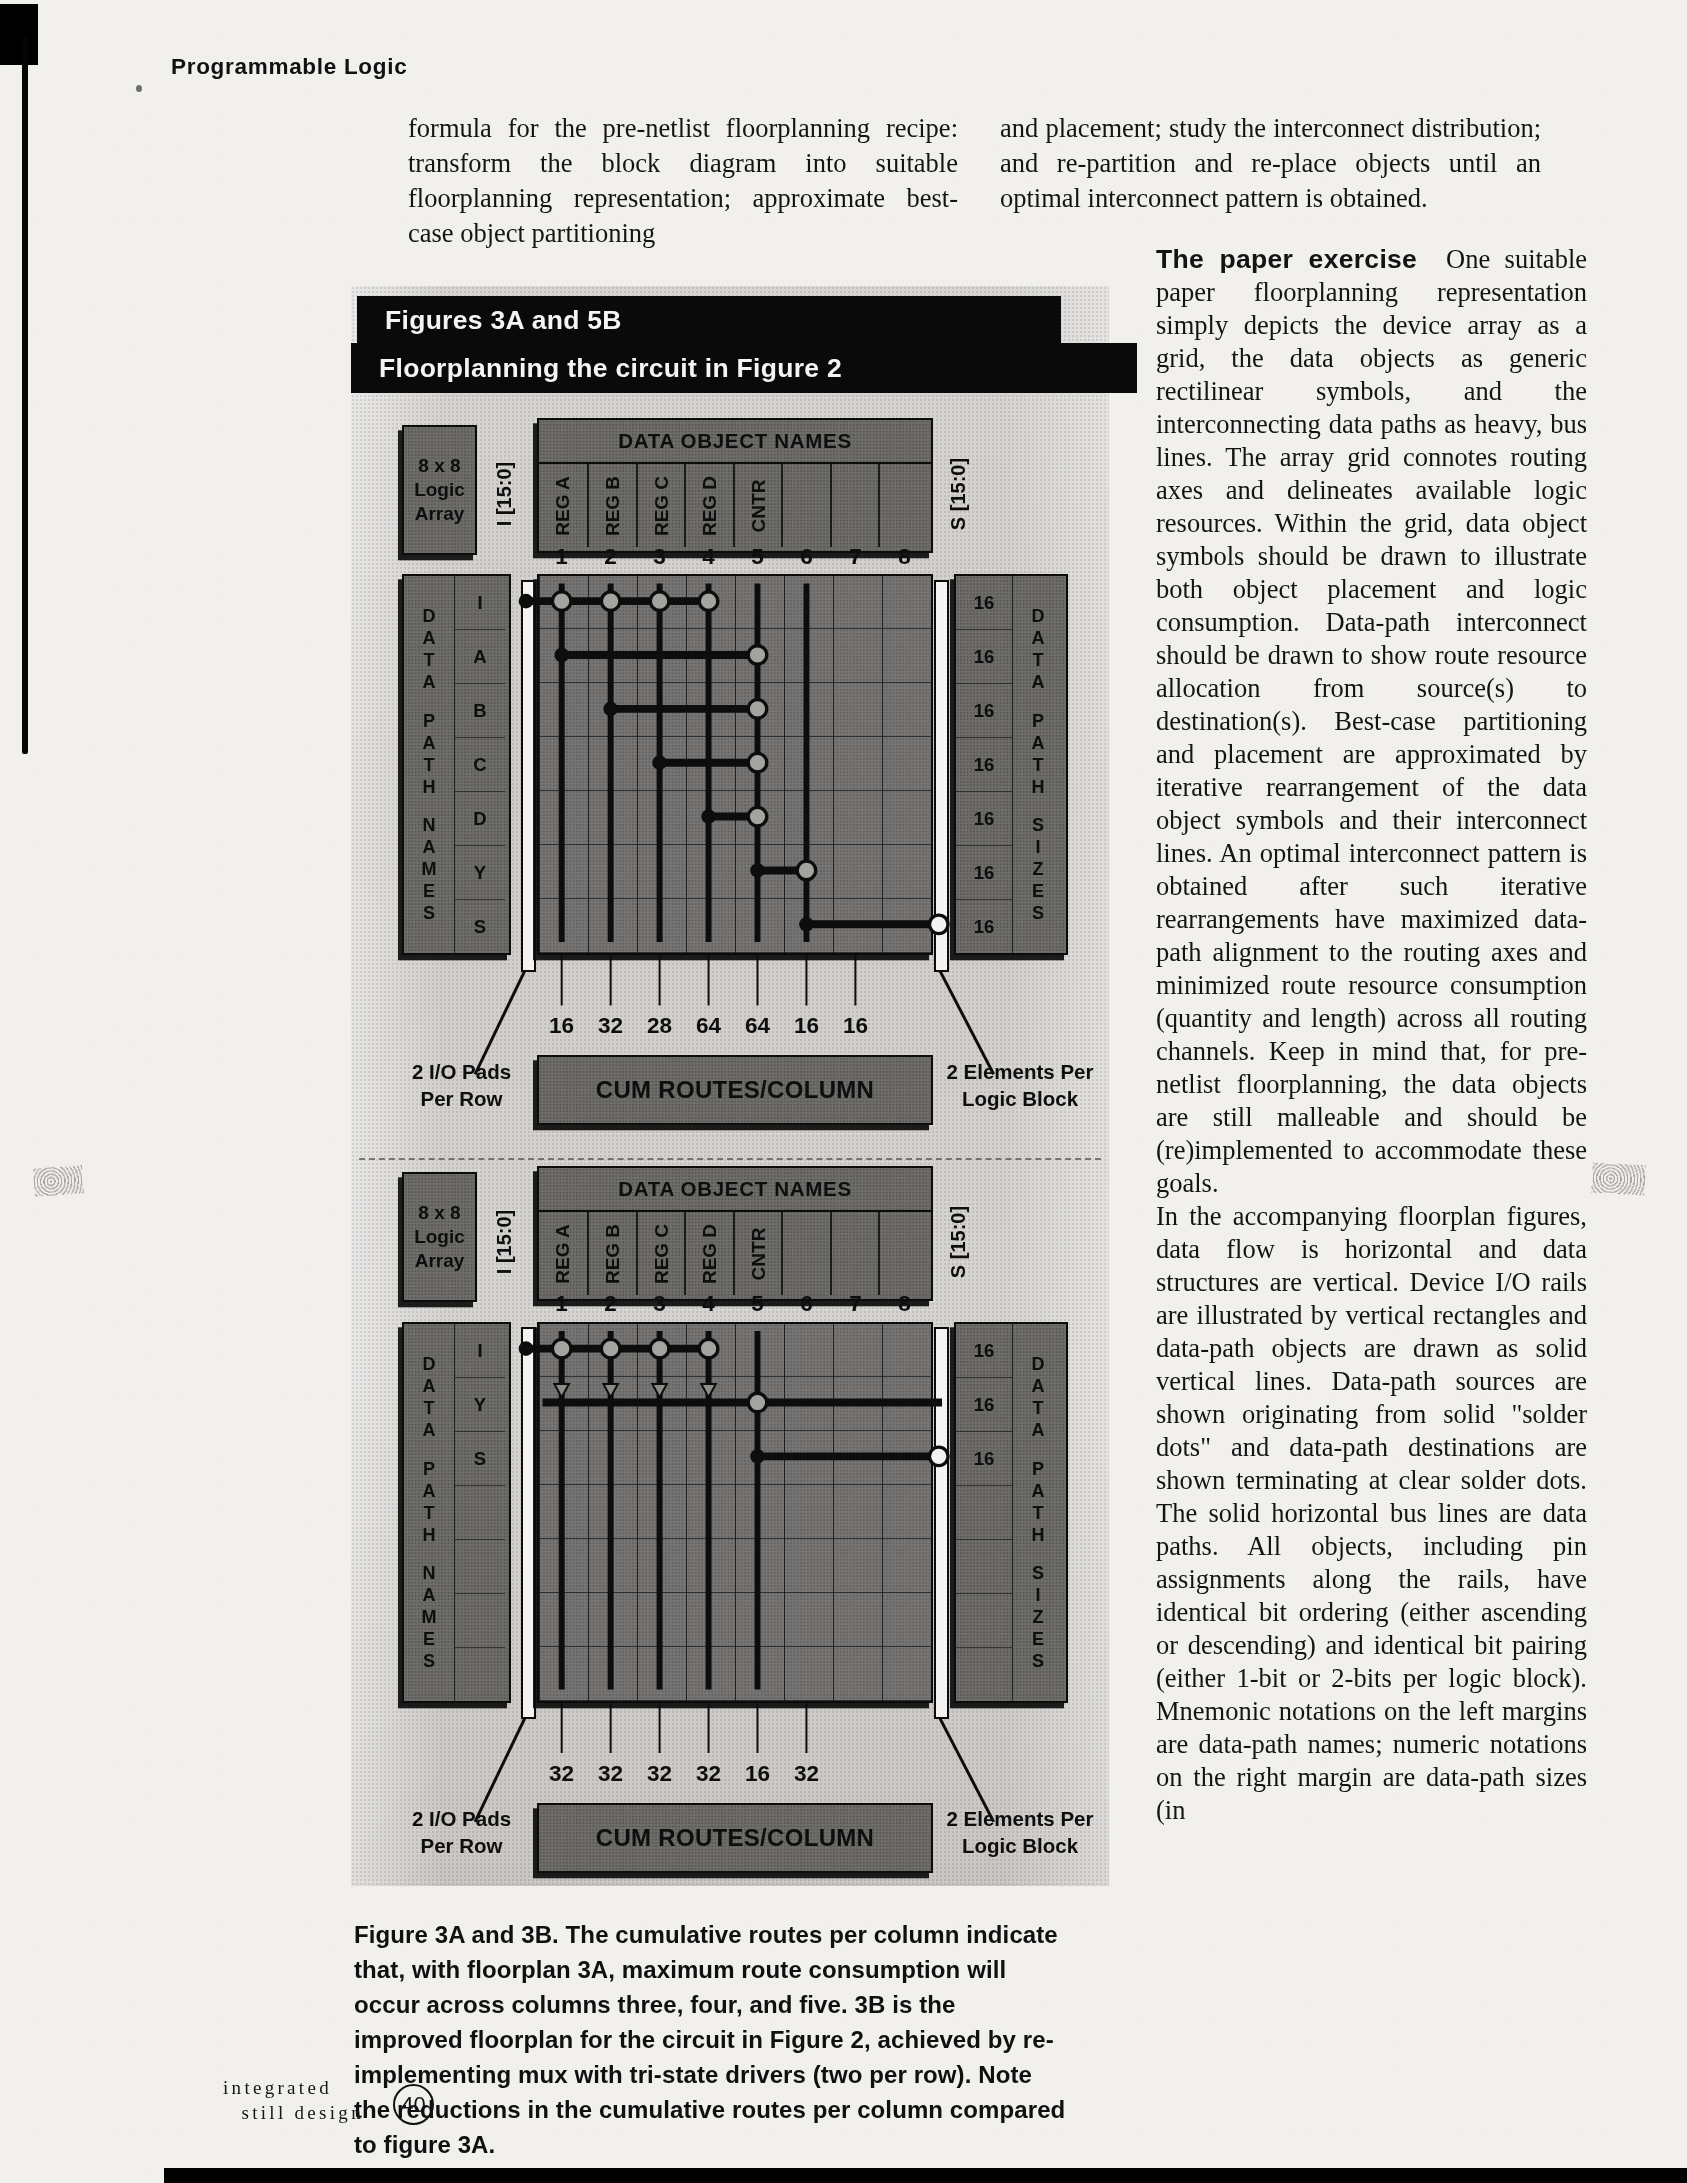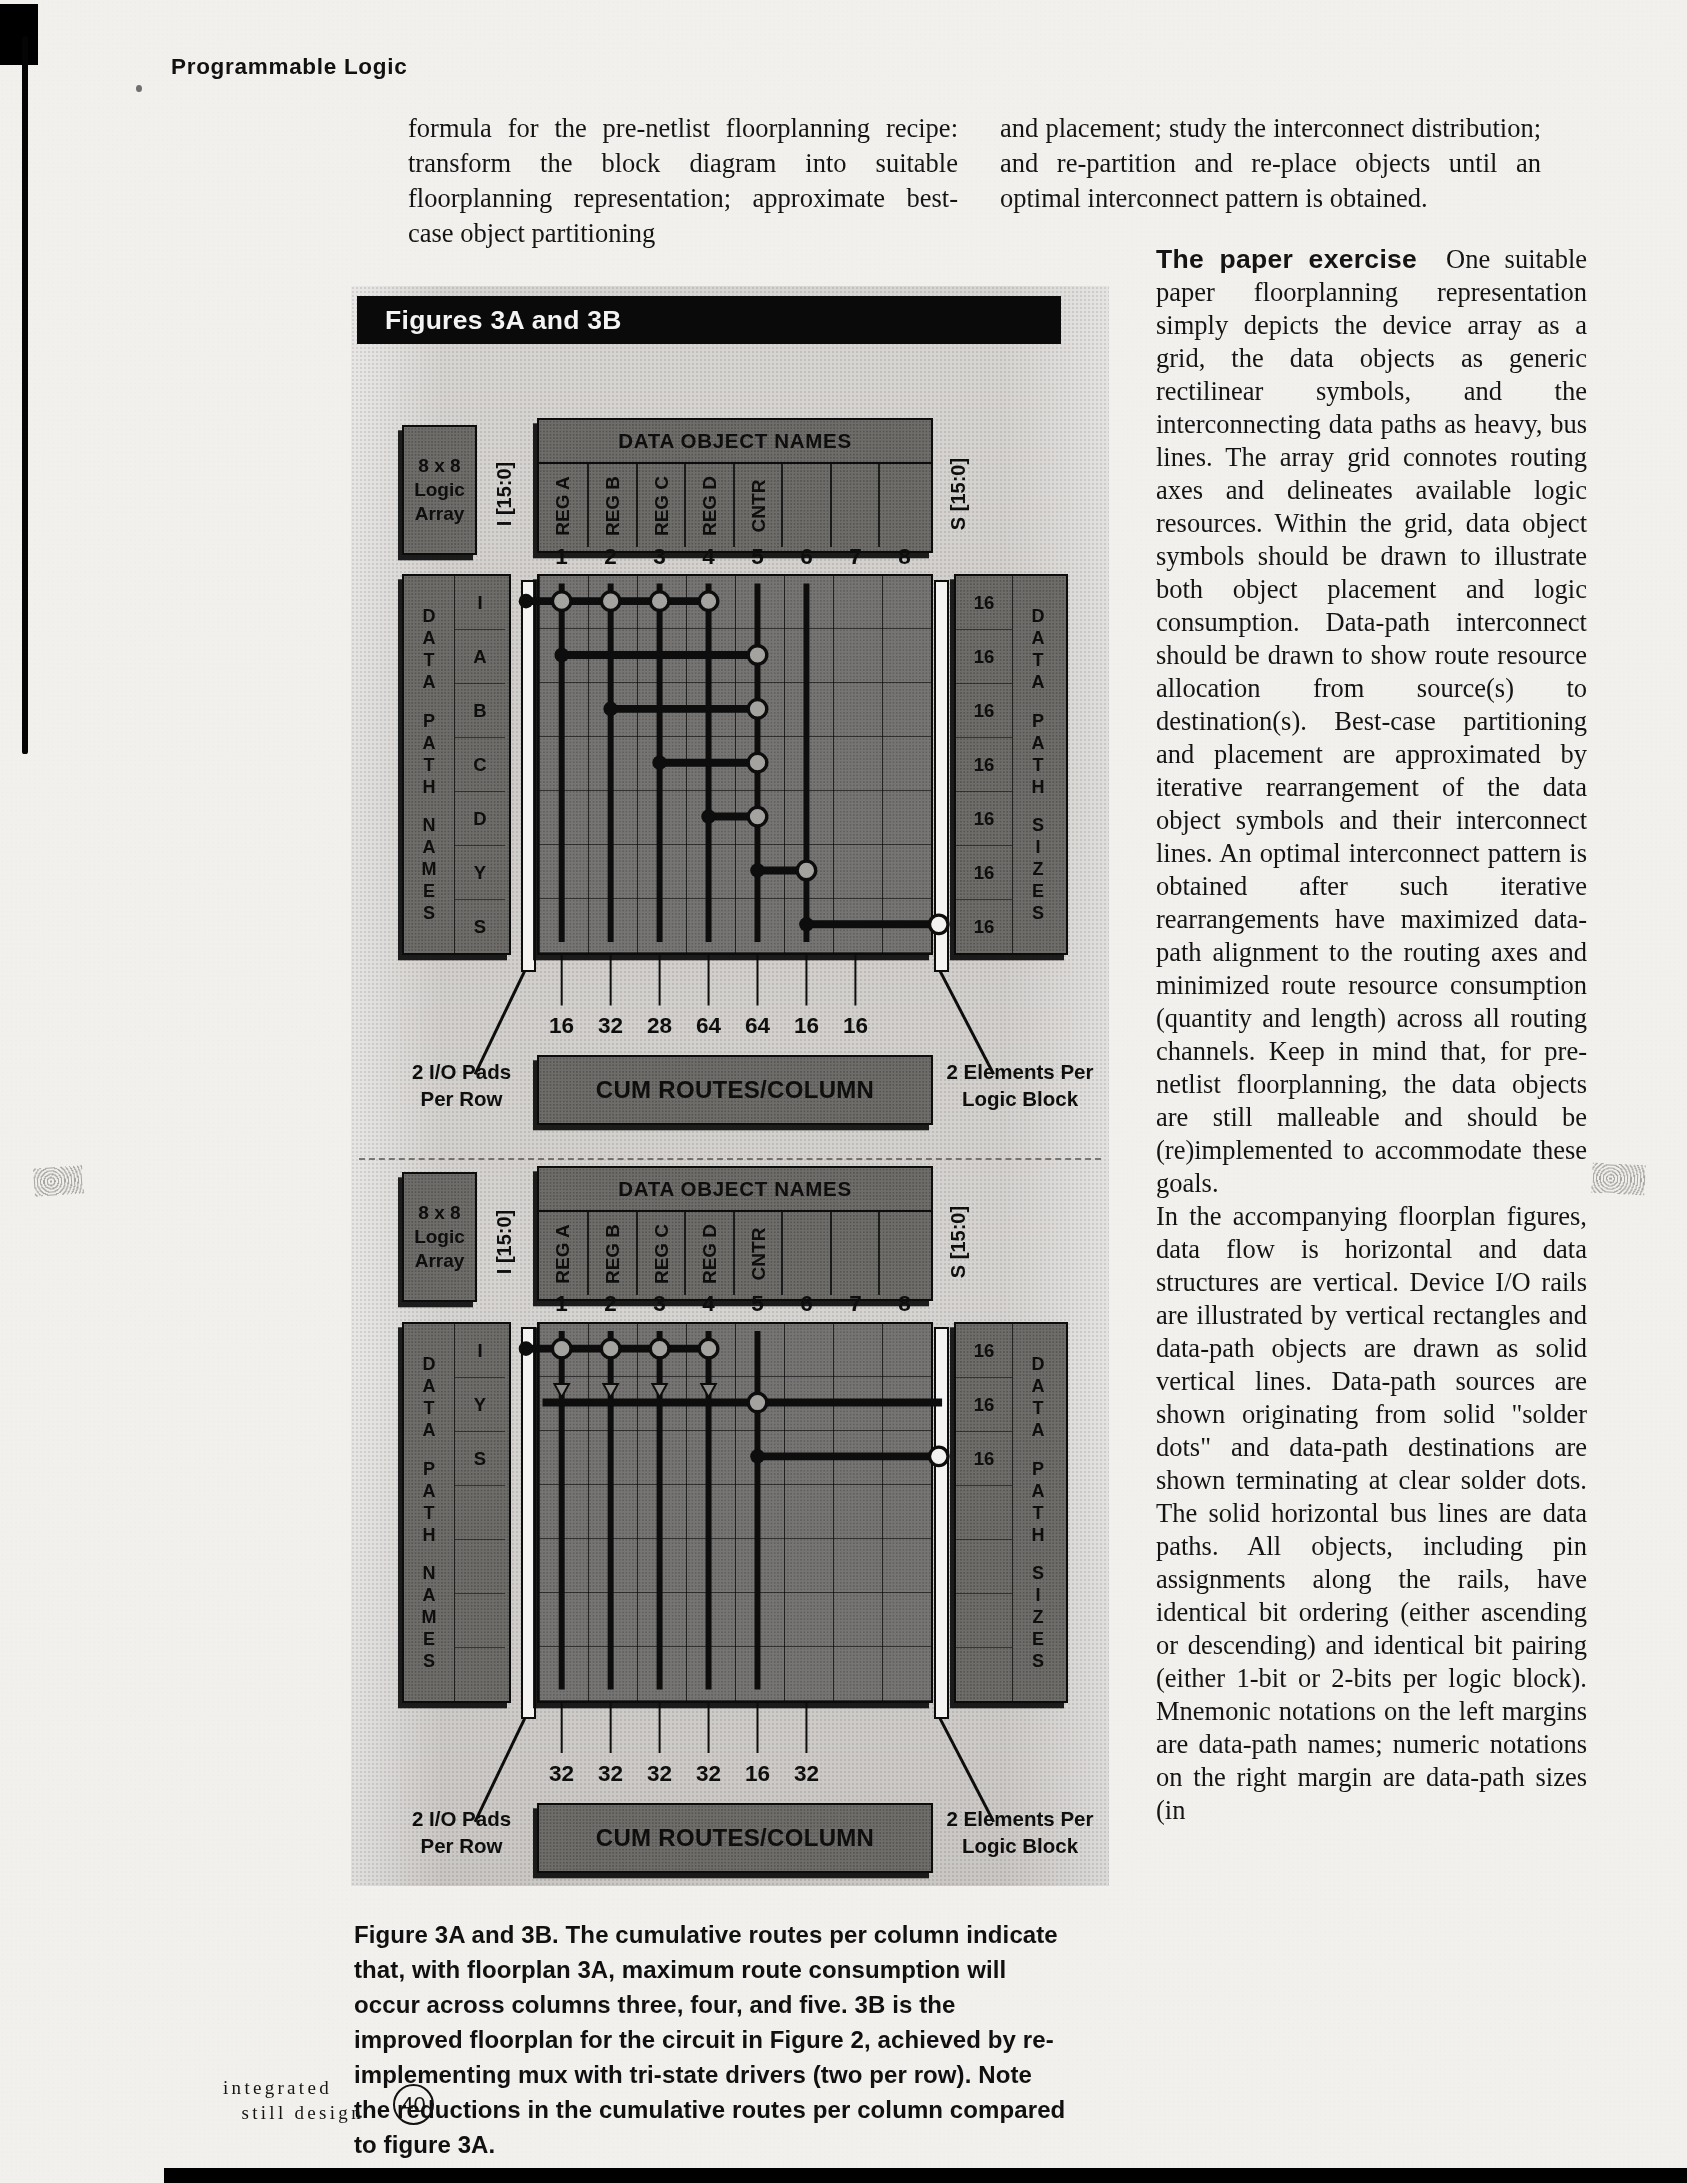--- a/index.html
+++ b/index.html
@@ -61,21 +61,24 @@
   <div class="abs serifcol" style="left:408px;top:111px;width:550px;">formula for the pre-netlist floorplanning recipe: transform the block diagram into suitable floorplanning representation; approximate best-case object partitioning</div>
   <div class="abs serifcol" style="left:1000px;top:111px;width:541px;">and placement; study the interconnect distribution; and re-partition and re-place objects until an optimal interconnect pattern is obtained.</div>
 
   <div class="abs artcol" style="left:1156px;top:243px;width:431px;">
     <p style="margin:0;"><span class="runin">The paper exercise</span>&nbsp;&nbsp;<span>One suitable paper floorplanning representation simply depicts the device array as a grid, the data objects as generic rectilinear symbols, and the interconnecting data paths as heavy, bus lines. The array grid connotes routing axes and delineates available logic resources. Within the grid, data object symbols should be drawn to illustrate both object placement and logic consumption. Data-path interconnect should be drawn to show route resource allocation from source(s) to destination(s). Best-case partitioning and placement are approximated by iterative rearrangement of the data object symbols and their interconnect lines. An optimal interconnect pattern is obtained after such iterative rearrangements have maximized data-path alignment to the routing axes and minimized route resource consumption (quantity and length) across all routing channels. Keep in mind that, for pre-netlist floorplanning, the data objects are still malleable and should be (re)implemented to accommodate these goals.</span></p>
     <p style="margin:0;">In the accompanying floorplan figures, data flow is horizontal and data structures are vertical. Device I/O rails are illustrated by vertical rectangles and data-path objects are drawn as solid vertical lines. Data-path sources are shown originating from solid "solder dots" and data-path destinations are shown terminating at clear solder dots. The solid horizontal bus lines are data paths. All objects, including pin assignments along the rails, have identical bit ordering (either ascending or descending) and identical bit pairing (either 1-bit or 2-bits per logic block). Mnemonic notations on the left margins are data-path names; numeric notations on the right margin are data-path sizes (in</p>
   </div>
 
   <div class="abs panel" style="left:351px;top:286px;width:758px;height:1600px;"></div>
   <div class="abs bar" style="left:357px;top:296px;width:676px;height:48px;">
-    <span>Figures 3A and 3B</span>
+    <span>Figures 3A and 5B</span>
+  </div>
+  <div class="abs bar" style="left:351px;top:343px;width:758px;height:50px;">
+    <span>Floorplanning the circuit in Figure 2</span>
   </div>
   <div class="abs" style="left:359px;top:1158px;width:742px;height:0;border-top:2px dashed #4e4c4a;opacity:.7;"></div>
 
   <div id="figroot" class="abs" style="left:0;top:0;">
       <div class="abs darkbox sans bold ink" style="left: 402px; top: 425px; width: 71px; height: 126px; display: flex; flex-direction: column; align-items: center; justify-content: center;">
         <div class="abs" style="position: static; font-size: 19px; line-height: 24px;">8 x 8</div>
         <div class="abs" style="position: static; font-size: 19px; line-height: 24px;">Logic</div>
         <div class="abs" style="position: static; font-size: 19px; line-height: 24px;">Array</div>
       </div>
       <div class="abs sans bold ink" style="left: 480px; top: 438px; width: 48px; height: 111px;">

